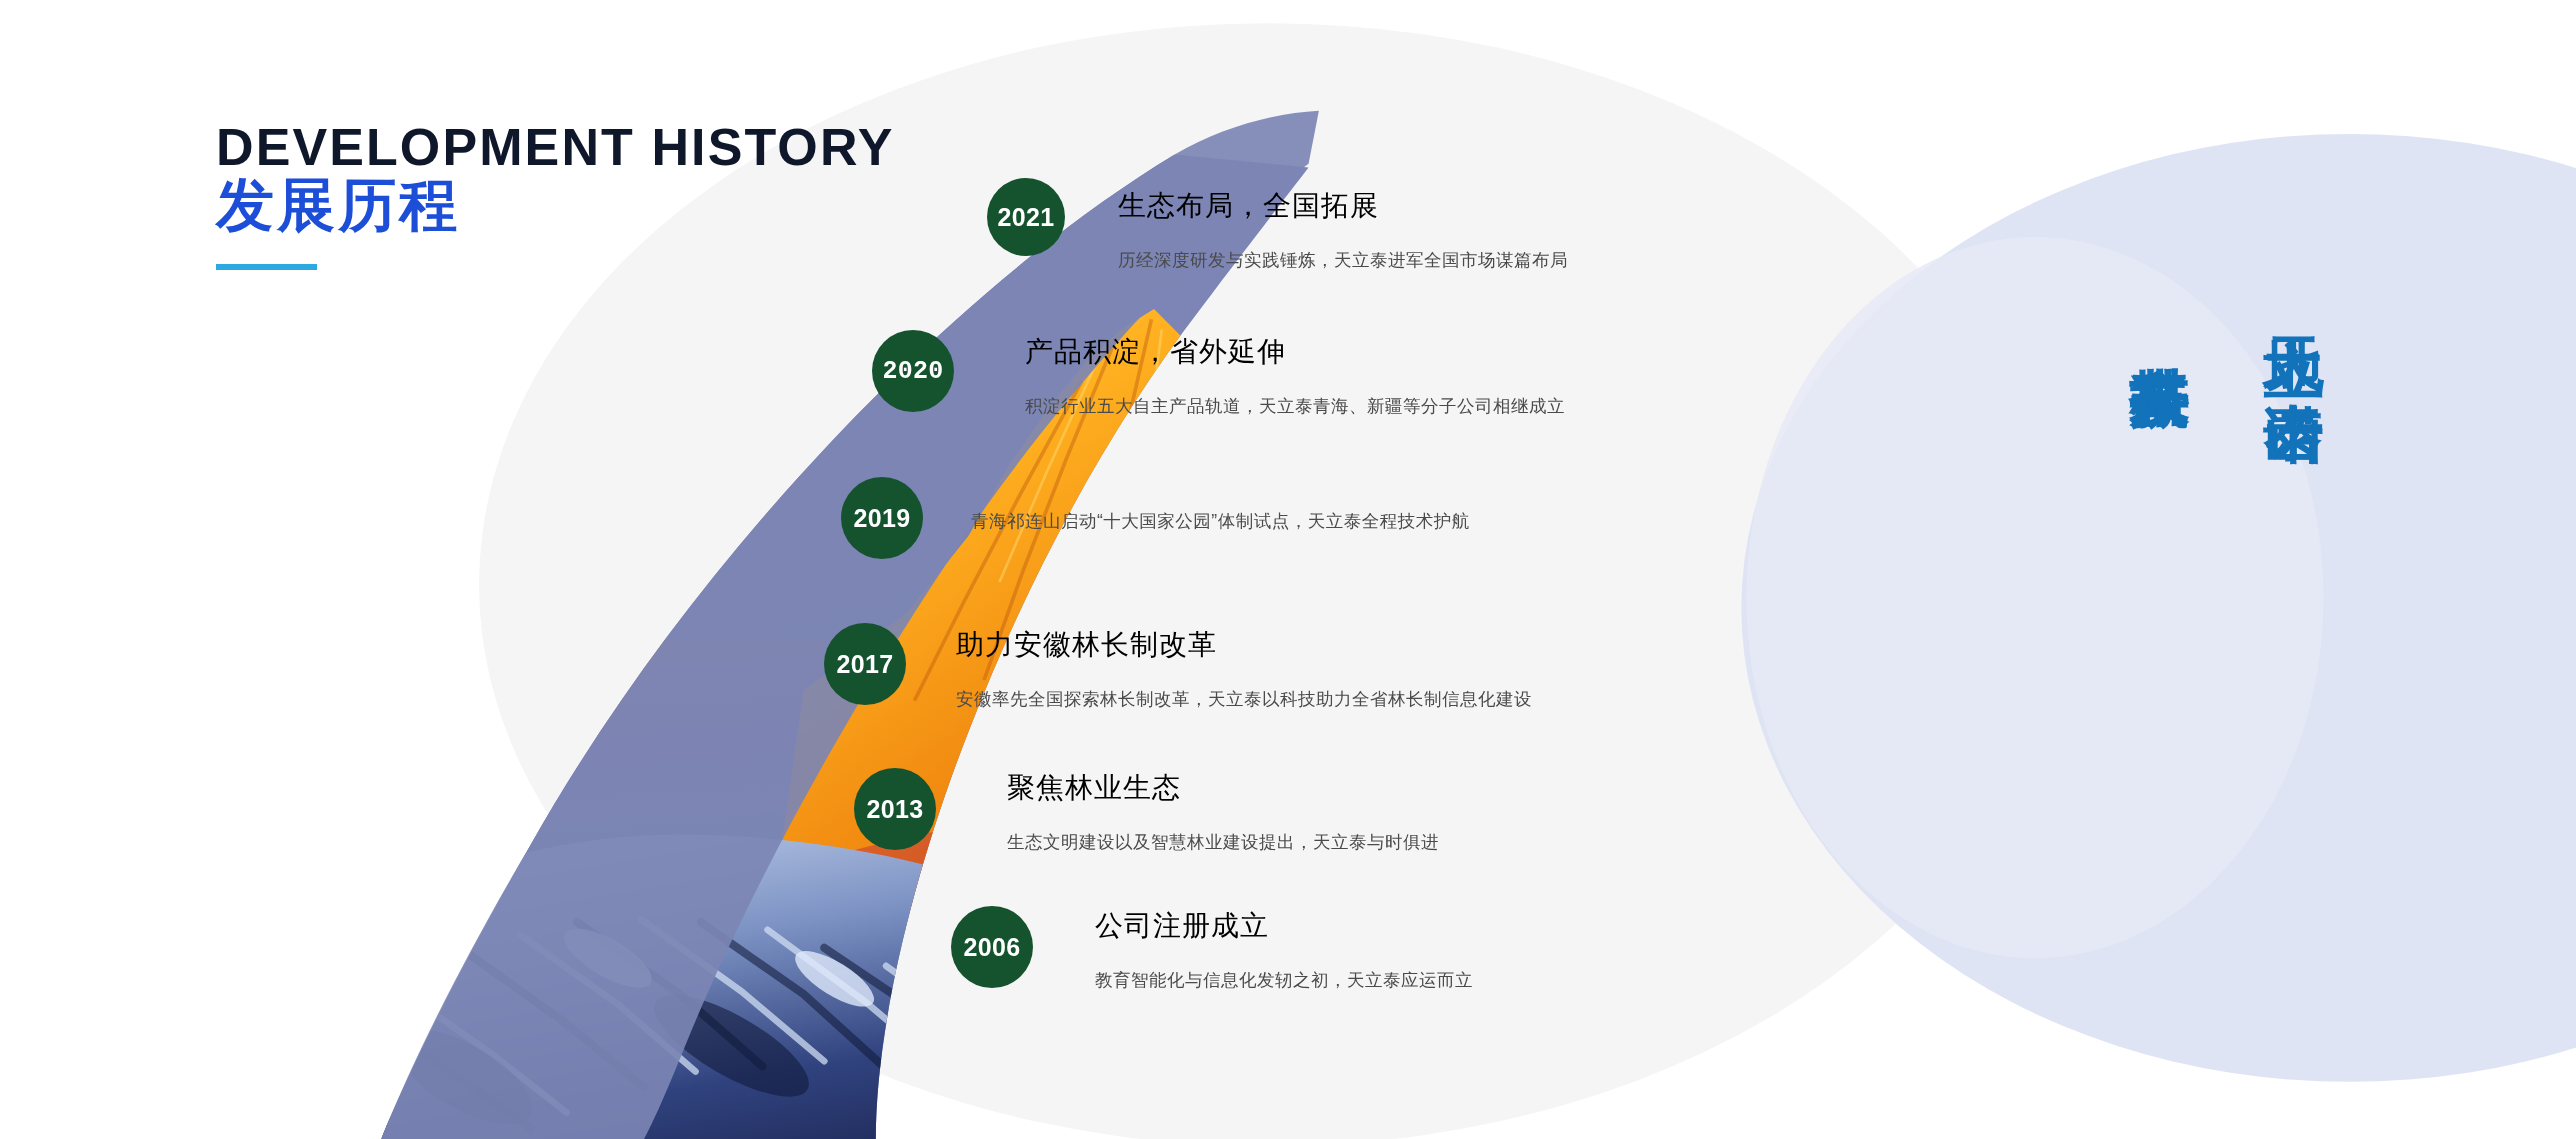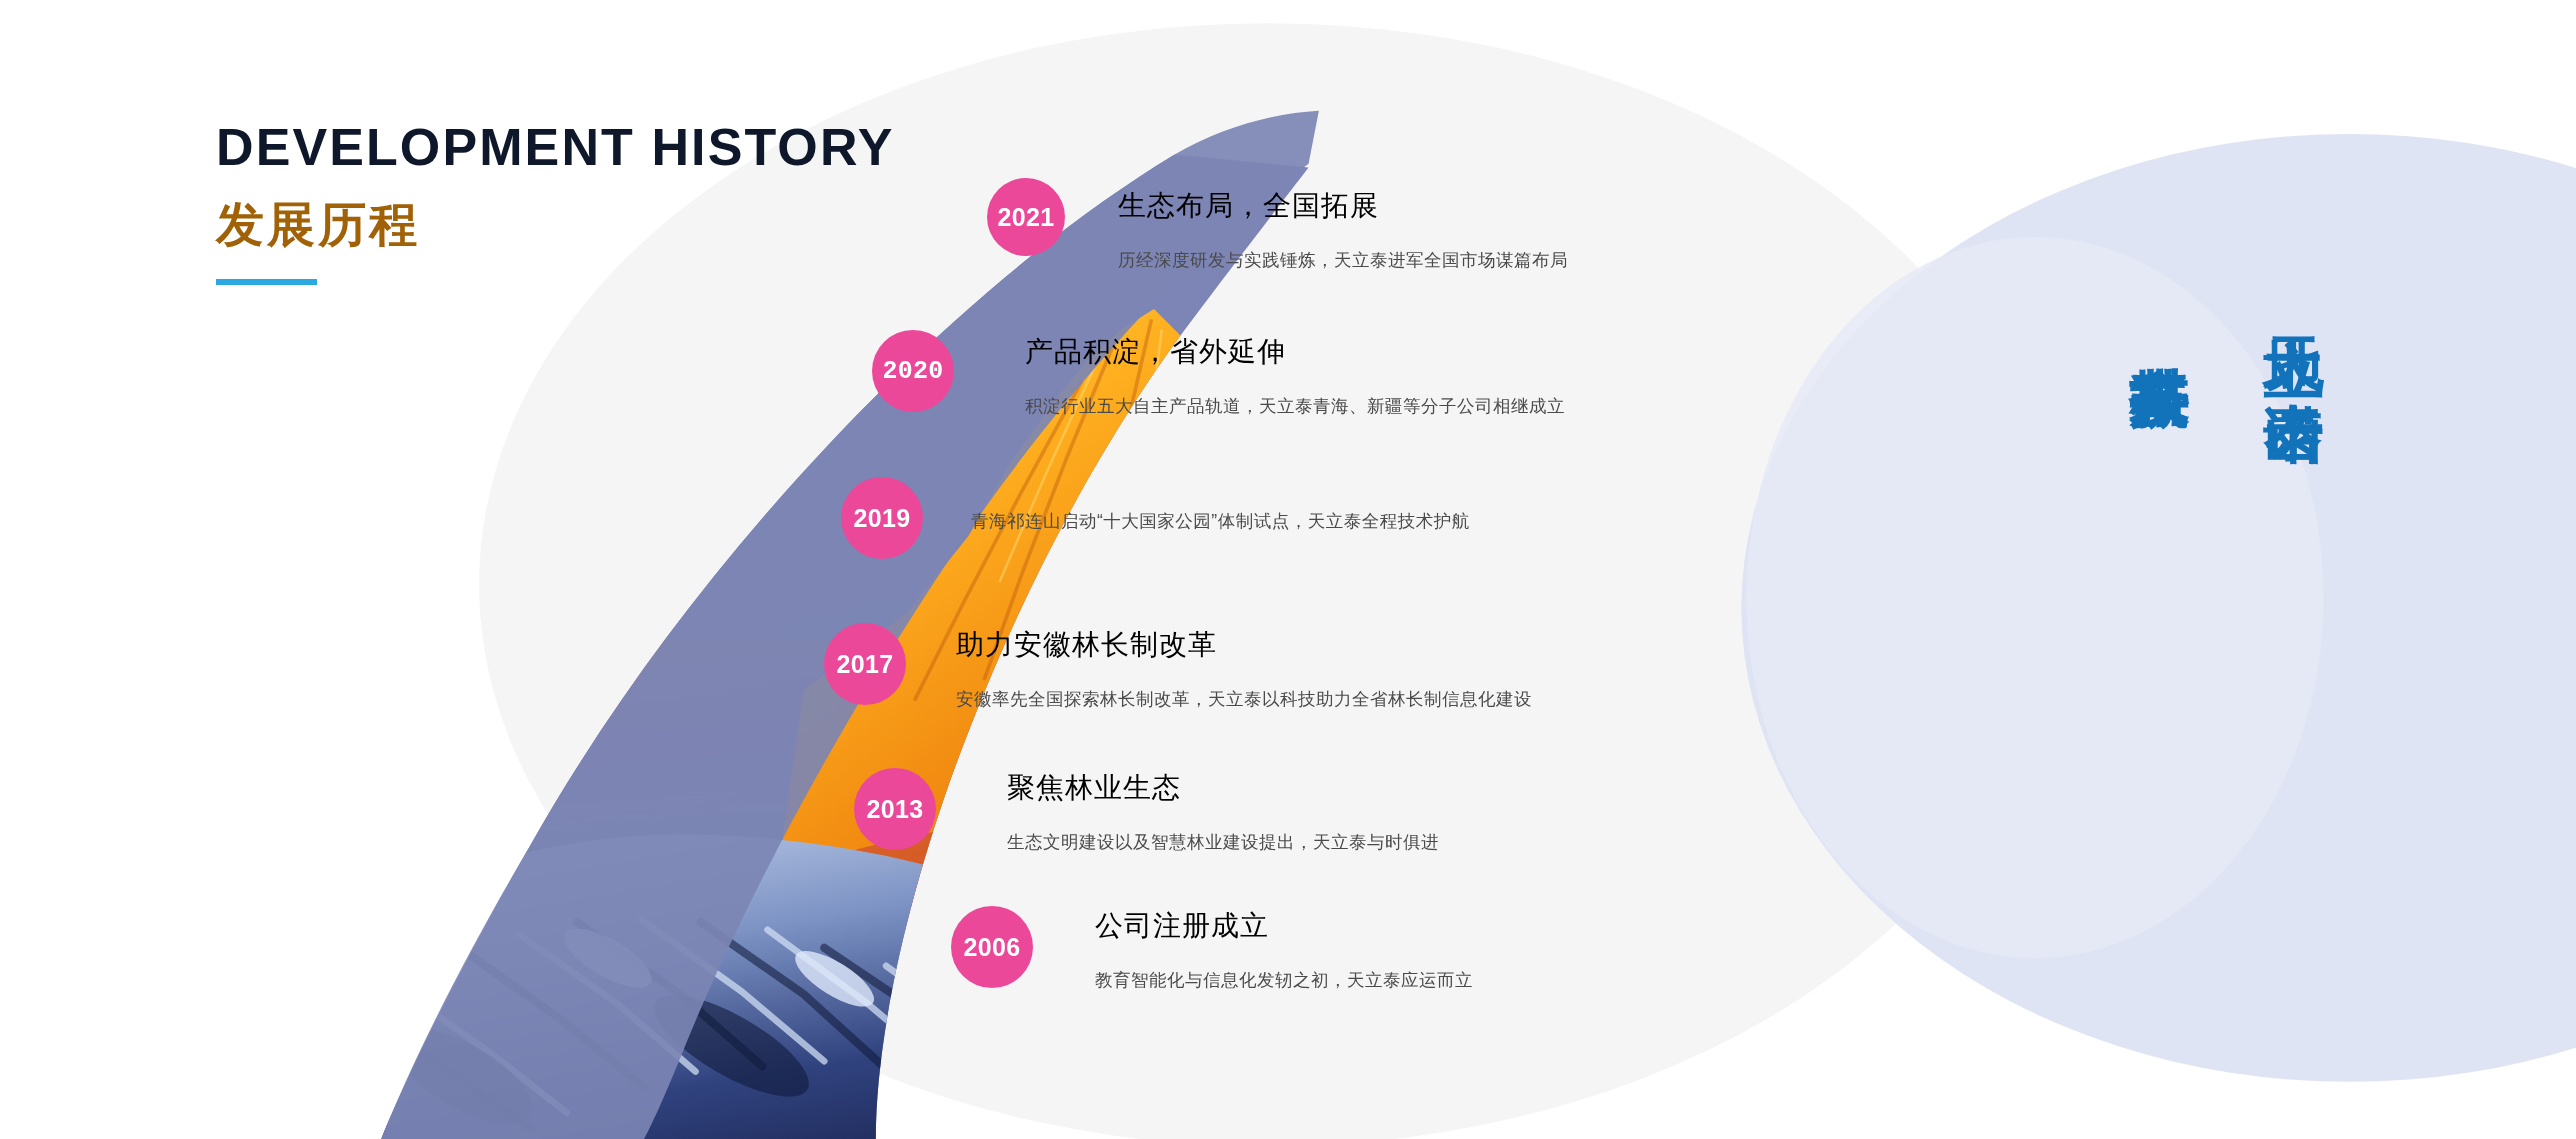--- a/index.html
+++ b/index.html
@@ -38,25 +38,24 @@
   }
   .heading-en {
     font-size: 52px;
     font-weight: 700;
     letter-spacing: 2.1px;
     color: #0f172a;
     line-height: 1.05;
     white-space: nowrap;
   }
   .heading-cn {
-    margin-top: 25px;
-    font-size: 48px;
+    font-size: 58px;
     font-weight: 700;
     letter-spacing: 3.1px;
-    color: #a16207;
+    color: #1d4ed8;
     line-height: 1.05;
     white-space: nowrap;
   }
   .heading-rule {
     margin-top: 29px;
     width: 101px;
     height: 5.7px;
     background: #2ba9e0;
   }
 
@@ -68,21 +67,21 @@
     height: 1139px;
     z-index: 30;
   }
   .tl-item {
     position: absolute;
     display: block;
   }
   .tl-bullet {
     position: absolute;
     border-radius: 50%;
-    background: #ec4899;
+    background: #14532d;
     color: #ffffff;
     display: flex;
     align-items: center;
     justify-content: center;
     font-size: 25px;
     font-weight: 700;
     letter-spacing: 0.3px;
     box-sizing: border-box;
   }
   .tl-text {

